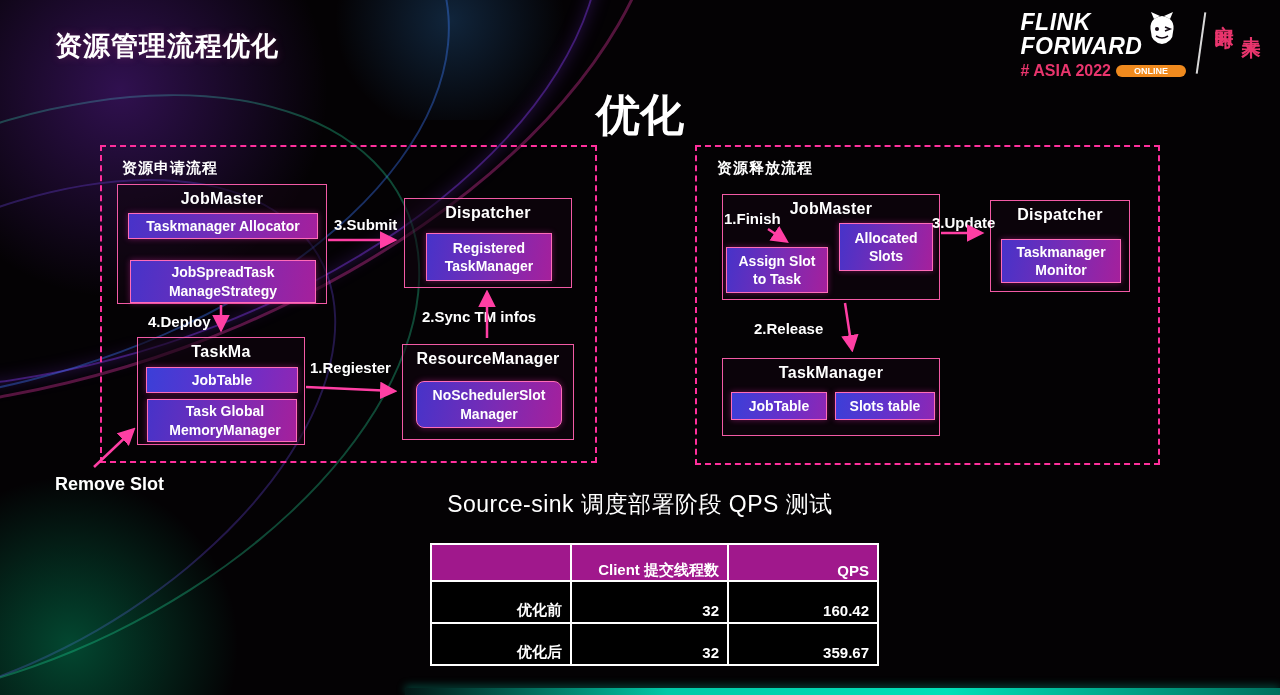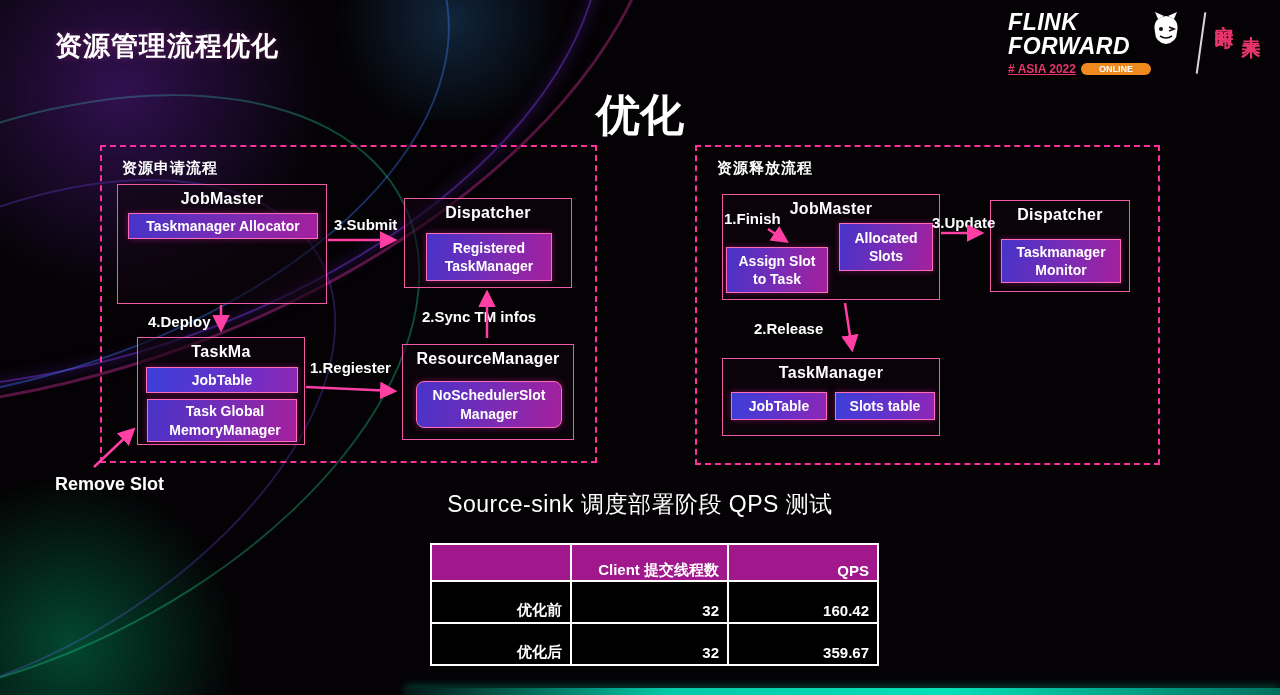--- a/index.html
+++ b/index.html
@@ -48,24 +48,24 @@
   }
   .heading {
     position: absolute; left: 0; top: 86px; width: 1280px;
     text-align: center; color: #fff; font-size: 44px; font-weight: bold;
   }
 
   
   .brand { position: absolute; right: 18px; top: 10px; display: flex; align-items: flex-start; }
   .brand-words { text-align: left; color: #fff; font-weight: bold; font-style: italic;
                  font-size: 23px; line-height: 24px; letter-spacing: 0.5px; }
-  .brand-row { display: flex; align-items: flex-start; gap: 16px; }
+  .brand-row { display: flex; align-items: flex-start; gap: 0; }
   .squirrel { width: 40px; height: 40px; margin-top: 0; }
   .brand-sub { margin-top: 4px; display: flex; align-items: center; gap: 5px; }
-  .brand-event { color: #e9356d; font-size: 12px; font-weight: bold; text-decoration: underline; }
+  .brand-event { color: #e9356d; font-size: 16px; font-weight: bold; }
   .online-badge { background: #f08a1e; color: #fff; font-size: 9px; font-weight: bold;
                   padding: 1px 18px; border-radius: 7px; text-align: right; }
   .brand-divider { width: 2px; height: 62px; background: rgba(255,255,255,.85);
                    margin: 2px 12px 0 14px; transform: rotate(8deg); }
   .brand-slogan { display: flex; gap: 6px; }
   .slogan-col { color: #e9356d; font-size: 19px; font-weight: bold; line-height: 21px;
                 writing-mode: vertical-rl; letter-spacing: 3px; }
   .slogan-col2 { margin-top: 10px; }
 
   
@@ -189,20 +189,21 @@
   </div>
 
   <div class="heading">优化</div>
 
   <section class="dashed-box apply-flow">
     <div class="flow-label">资源申请流程</div>
 
     <div class="node n-jobmaster-l">
       <div class="node-title">JobMaster</div>
       <div class="chip c1">Taskmanager Allocator</div>
+      <div class="chip c2">JobSpreadTask ManageStrategy</div>
     </div>
 
     <div class="node n-dispatcher-l">
       <div class="node-title">Dispatcher</div>
       <div class="chip c1">Registered TaskManager</div>
     </div>
 
     <div class="node n-taskma">
       <div class="node-title">TaskMa</div>
       <div class="chip chip-blue c1">JobTable</div>

